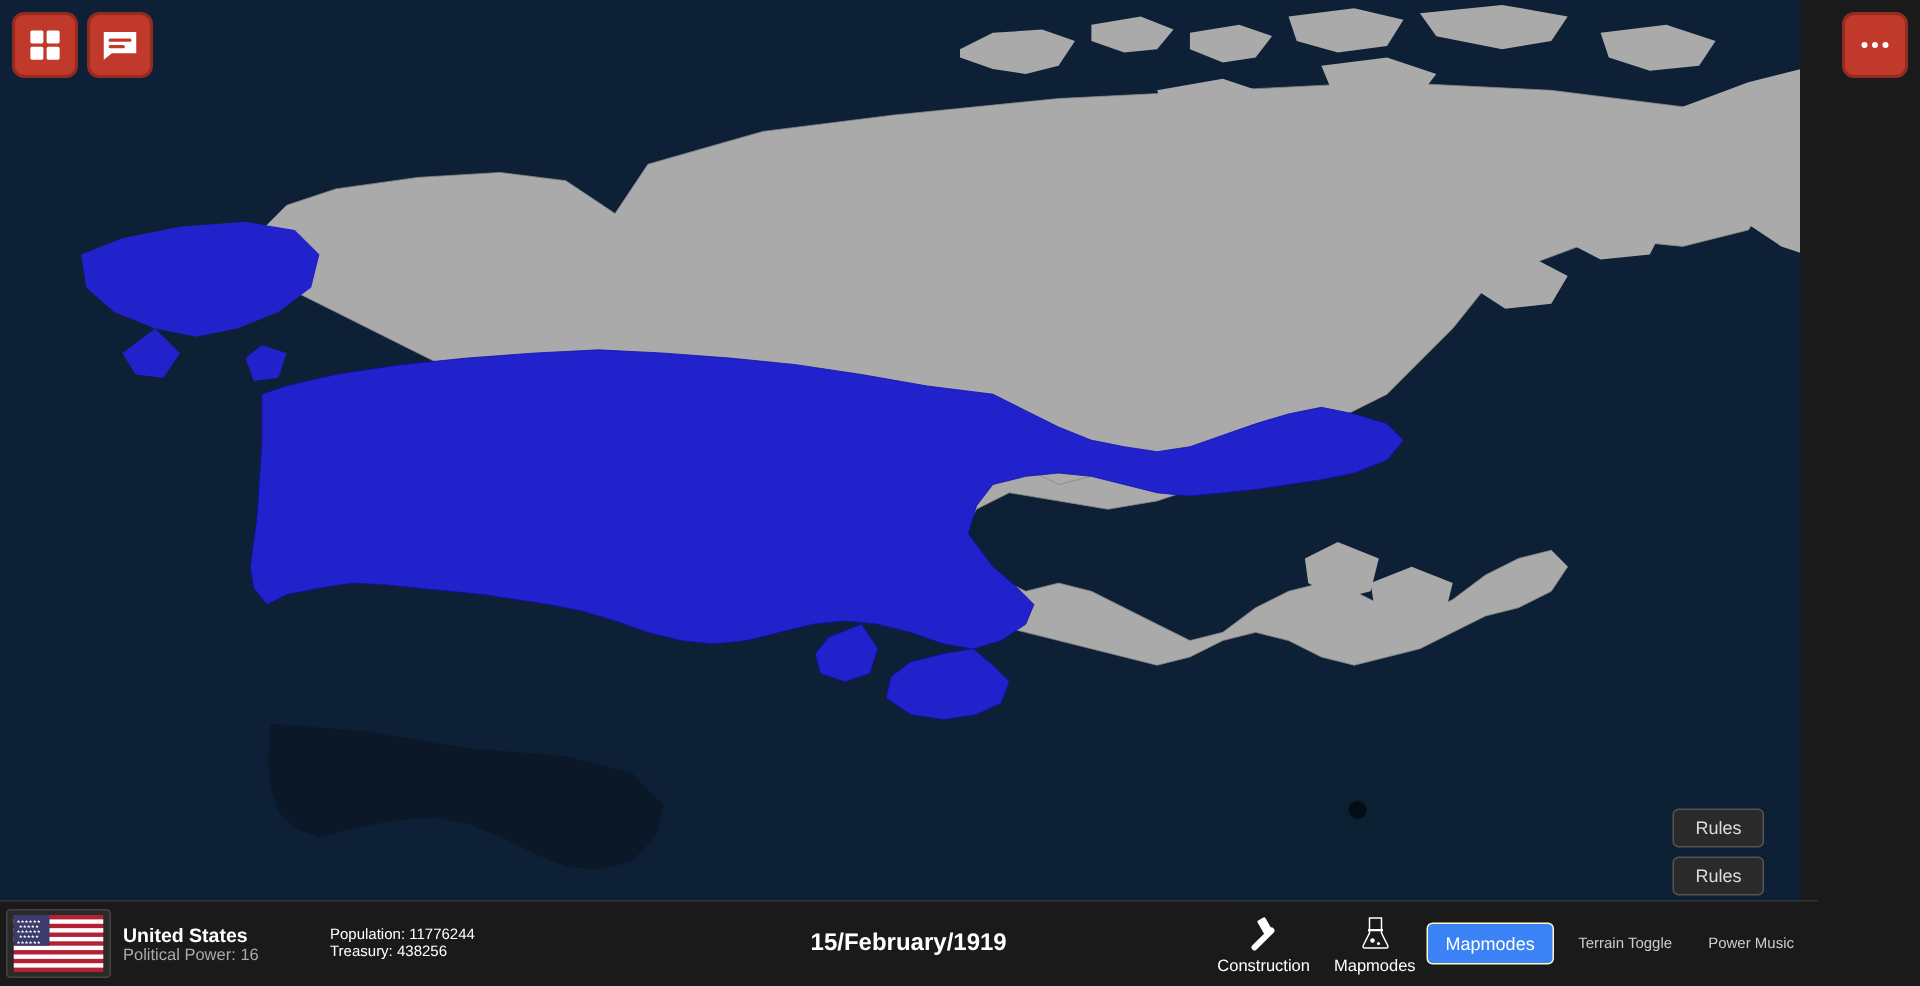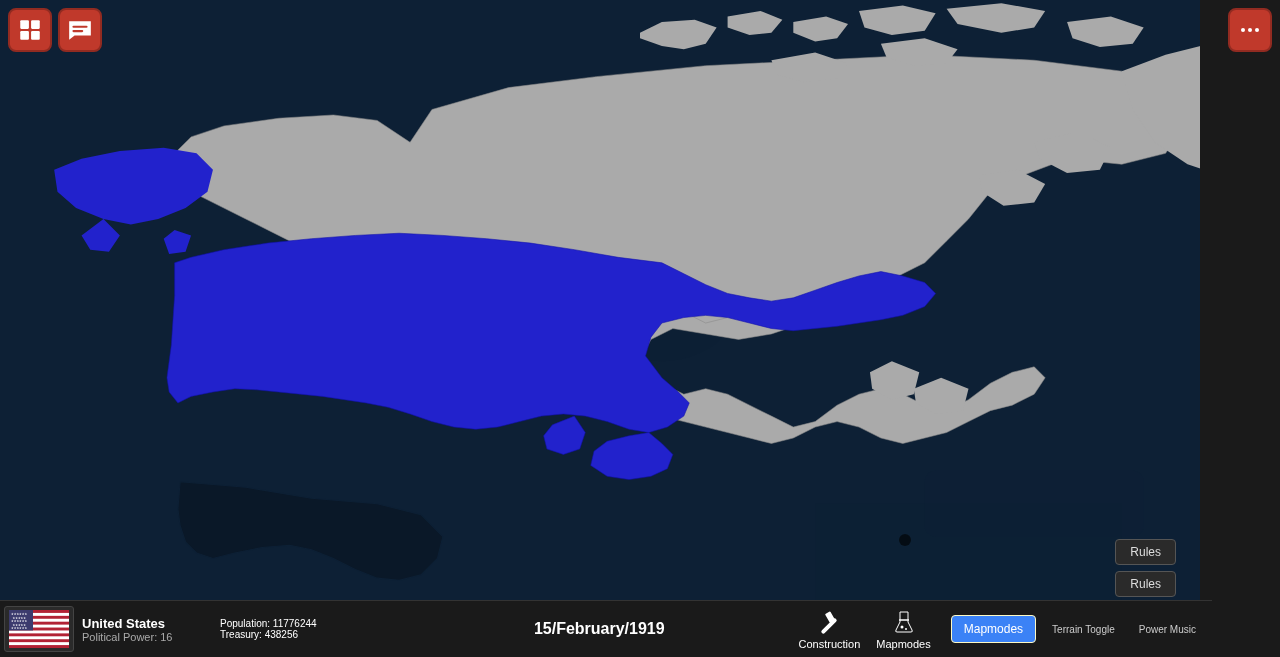--- a/index.html
+++ b/index.html
@@ -166,21 +166,21 @@
       color: white;
       font-size: 16px;
       font-weight: bold;
     }
 
     
     #action-section {
       display: flex;
       align-items: center;
       gap: 16px;
-      padding-right: 20px;
+      padding-right: 7px;
     }
 
     .action-btn {
       display: flex;
       flex-direction: column;
       align-items: center;
       cursor: pointer;
       color: white;
       font-size: 11px;
       gap: 2px;

